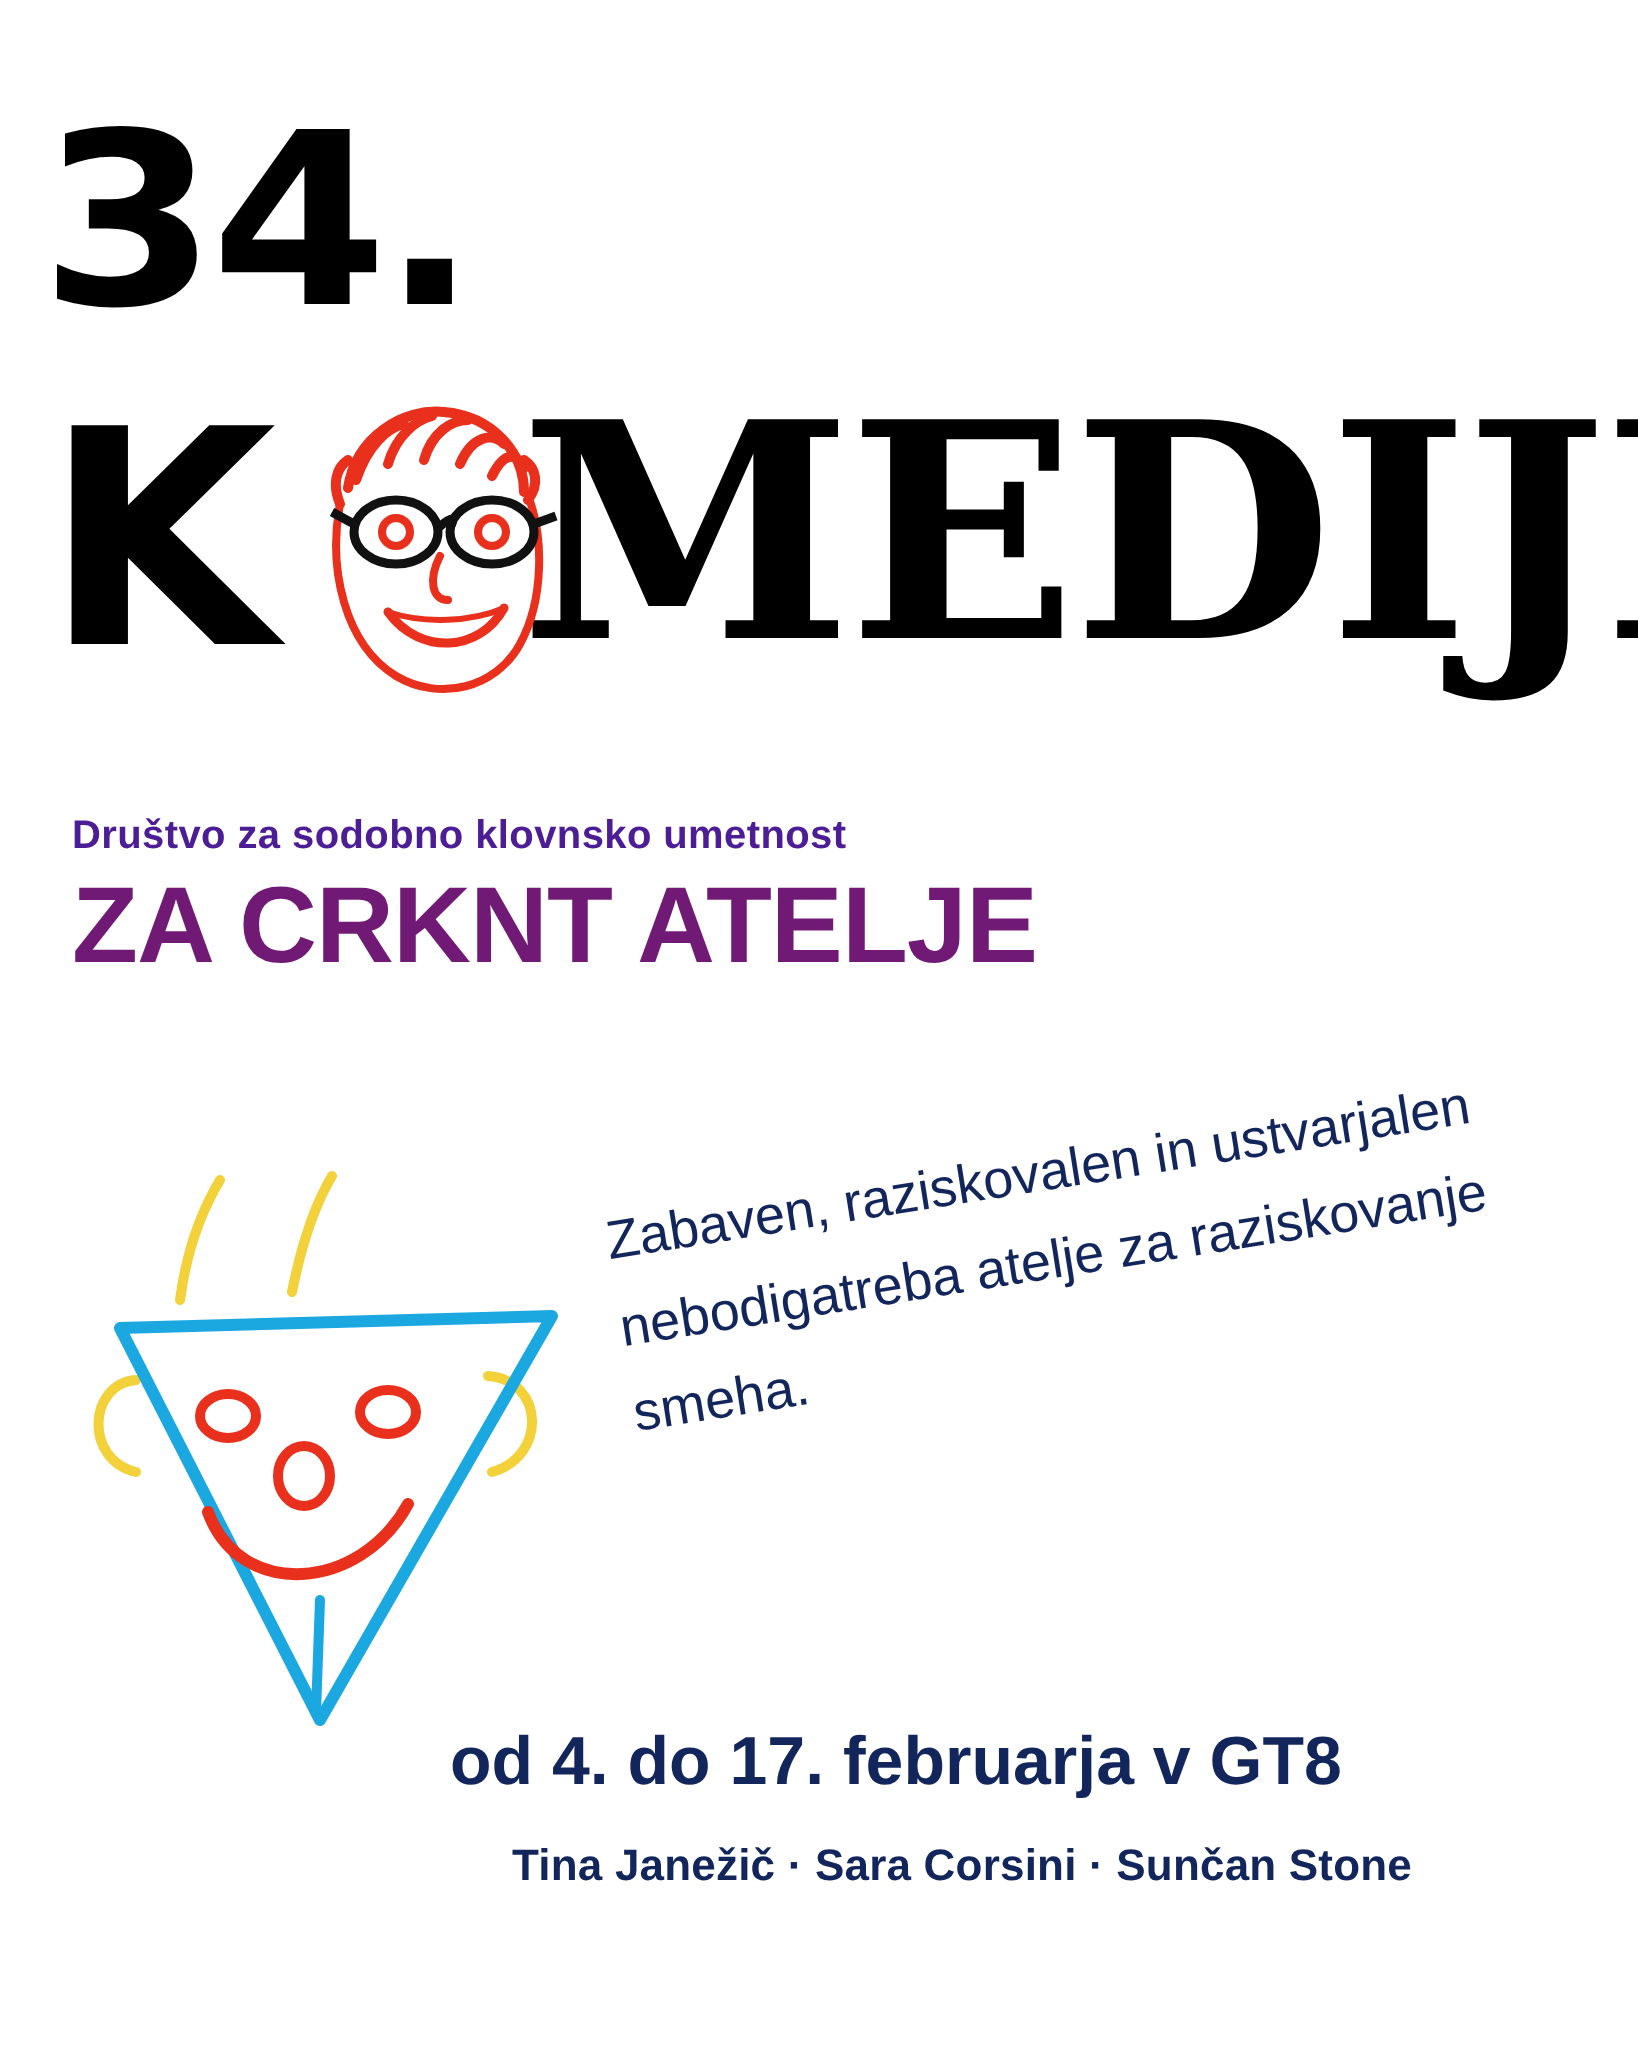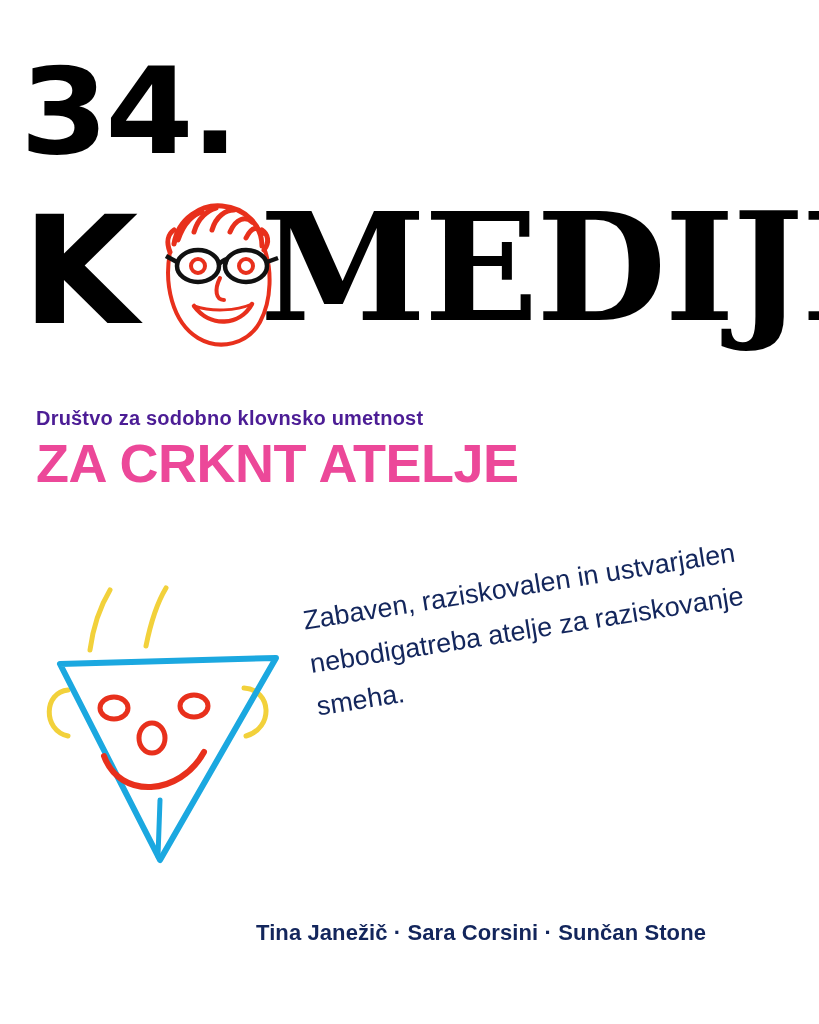--- a/index.html
+++ b/index.html
@@ -116,21 +116,21 @@
     color: #4c1d95;
     letter-spacing: 0.2px;
     margin-top: 32px;
   }
   .company {
     position: absolute;
     left: 36px;
     top: 432px;
     font-size: 54px;
     font-weight: 700;
-    color: #ec4899;
+    color: #701a75;
     letter-spacing: -0.5px;
   }
 
   
   .tri-illustration {
     position: absolute;
     left: 28px;
     top: 560px;
     width: 290px;
     height: 340px;
@@ -242,15 +242,16 @@
       <ellipse cx="166" cy="146" rx="14" ry="11"></ellipse>
     </g>
 
     <ellipse cx="124" cy="178" rx="13" ry="15" fill="none" stroke="#e8301c" stroke-width="5"></ellipse>
 
     <path d="M76 196 C92 240, 152 236, 176 192" fill="none" stroke="#e8301c" stroke-width="6" stroke-linecap="round"></path>
   </svg>
 
   <div class="description">Zabaven, raziskovalen in ustvarjalen nebodigatreba atelje za raziskovanje smeha.</div>
 
+  <div class="dates">od 4. do 17. februarja v GT8</div>
   <div class="cast">Tina Janežič · Sara Corsini · Sunčan Stone</div>
 
 </div>
 
 </body></html>

